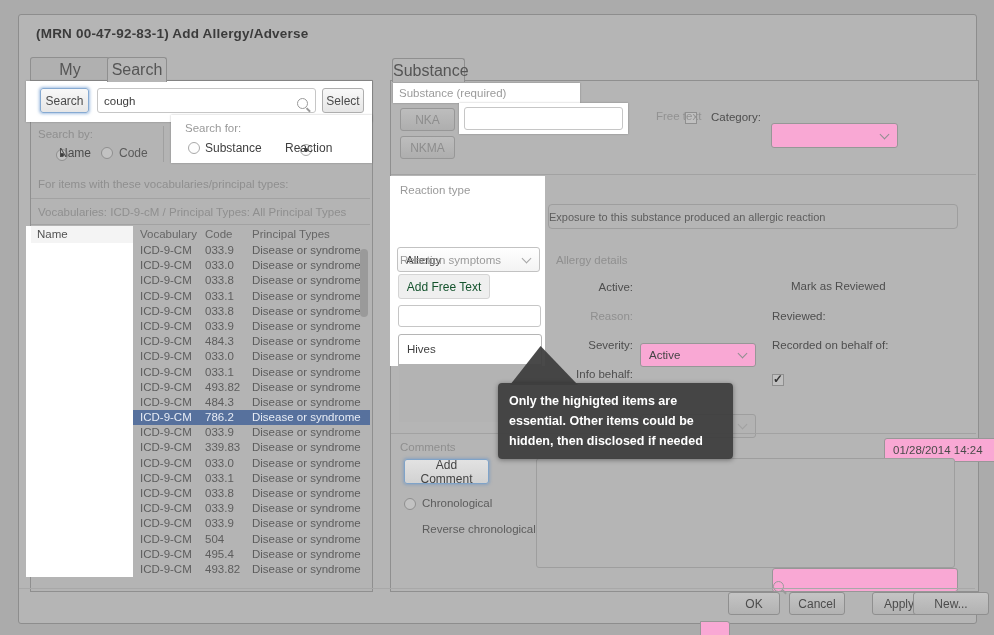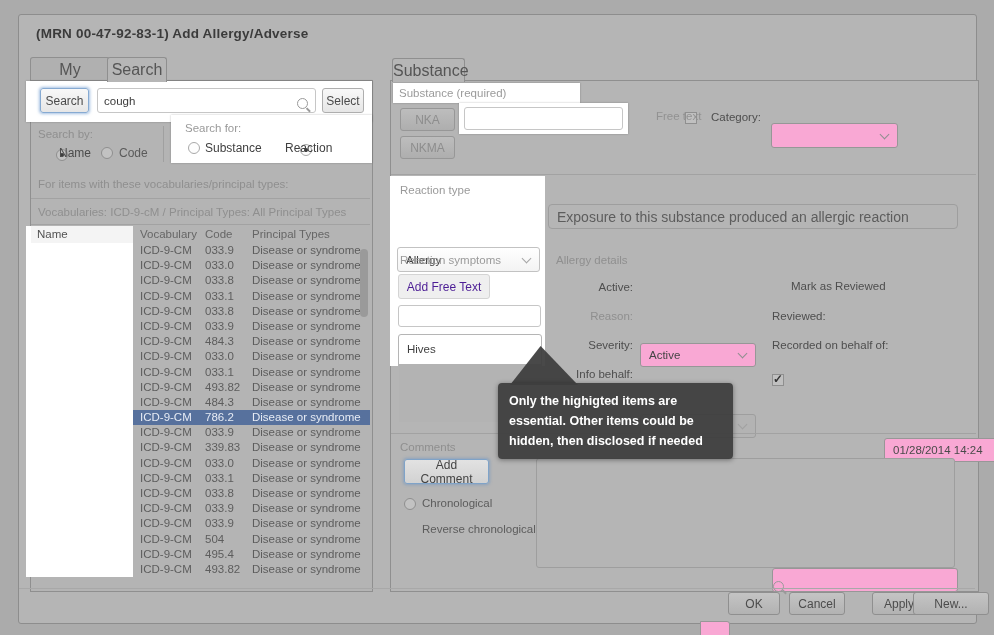--- a/index.html
+++ b/index.html
@@ -27,21 +27,21 @@
   .lbl{font-size:11.5px;color:#8f8f8f;white-space:nowrap;}
   .lbl-dark{font-size:11.5px;color:#4e4e4e;white-space:nowrap;}
 
   
   .btn{display:flex;align-items:center;justify-content:center;font-size:12px;
        border-radius:3px;box-sizing:border-box;cursor:default;}
   .btn-light{background:linear-gradient(#f8f8f8,#e6e6e6);border:1px solid #aeaeae;color:#4a4a4a;}
   .btn-focus{border:1px solid #86aad2;box-shadow:0 0 3px 1px rgba(90,140,200,.55);}
   .btn-dim{background:linear-gradient(#bdbdbd,#aeaeae);border:1px solid #979797;color:#8d8d8d;}
   .btn-footer{background:linear-gradient(#c4c4c4,#b2b2b2);border:1px solid #8f8f8f;color:#4c4c4c;}
-  .btn-disabled{background:#efefef;border:1px solid #d4d4d4;color:#4c1d95;}
+  .btn-disabled{background:#efefef;border:1px solid #d4d4d4;color:#14532d;}
   .btn-dimlight{background:linear-gradient(#e2e2e2,#d2d2d2);border:1px solid #7fa3c8;
                 box-shadow:0 0 3px 1px rgba(90,140,200,.45);color:#434343;}
 
   
   .field{box-sizing:border-box;border-radius:3px;font-size:11.5px;}
   .input-white{background:#fff;border:1px solid #c6c6c6;color:#3c3c3c;padding:0 6px;
                font-family:"Liberation Sans",sans-serif;}
   .dd{display:flex;align-items:center;box-sizing:border-box;border-radius:3px;
       font-size:11.5px;padding:0 8px;position:relative;}
   .dd-white{background:linear-gradient(#ffffff,#f3f3f3);border:1px solid #c2c2c2;color:#3e3e3e;}
@@ -96,21 +96,21 @@
   .symptom-item{height:28px;line-height:28px;padding-left:8px;font-size:11.5px;color:#3f3f3f;}
 
   
   .tooltip{background:rgba(62,62,62,0.94);border-radius:4px;color:#fff;font-size:12.5px;
            font-weight:bold;line-height:1.6;padding:8px 11px;z-index:50;
            box-shadow:0 1px 5px rgba(0,0,0,.4);}
   .tooltip-arrow{z-index:49;background:rgba(62,62,62,0.94);
                  clip-path:polygon(45% 0,0 100%,100% 100%);}
 
   .readonly-box{box-sizing:border-box;border:1px solid #9e9e9e;border-radius:4px;
-                font-size:14px;color:#5d5d5d;display:flex;align-items:center;padding:0 8px;}
+                font-size:11px;color:#5d5d5d;display:flex;align-items:center;padding:0 0;}
 </style>
 </head>
 <body>
 
 <div class="page">
   <div class="abs dialog"></div>
   <div class="abs title">(MRN 00-47-92-83-1) Add Allergy/Adverse</div>
 
   
   <div class="abs tab tab-inactive" style="left:30px;top:57px;width:78px;height:23px;line-height:23px;">My favorites</div>

